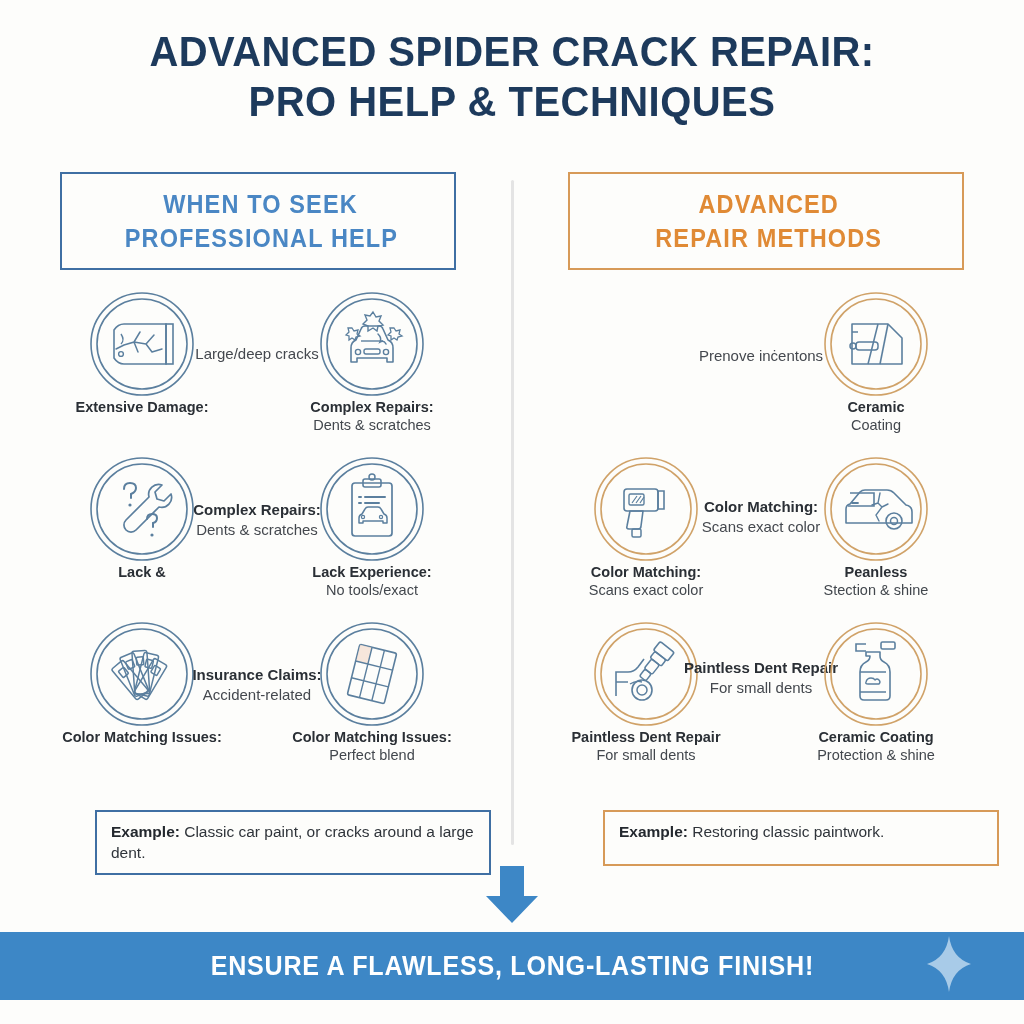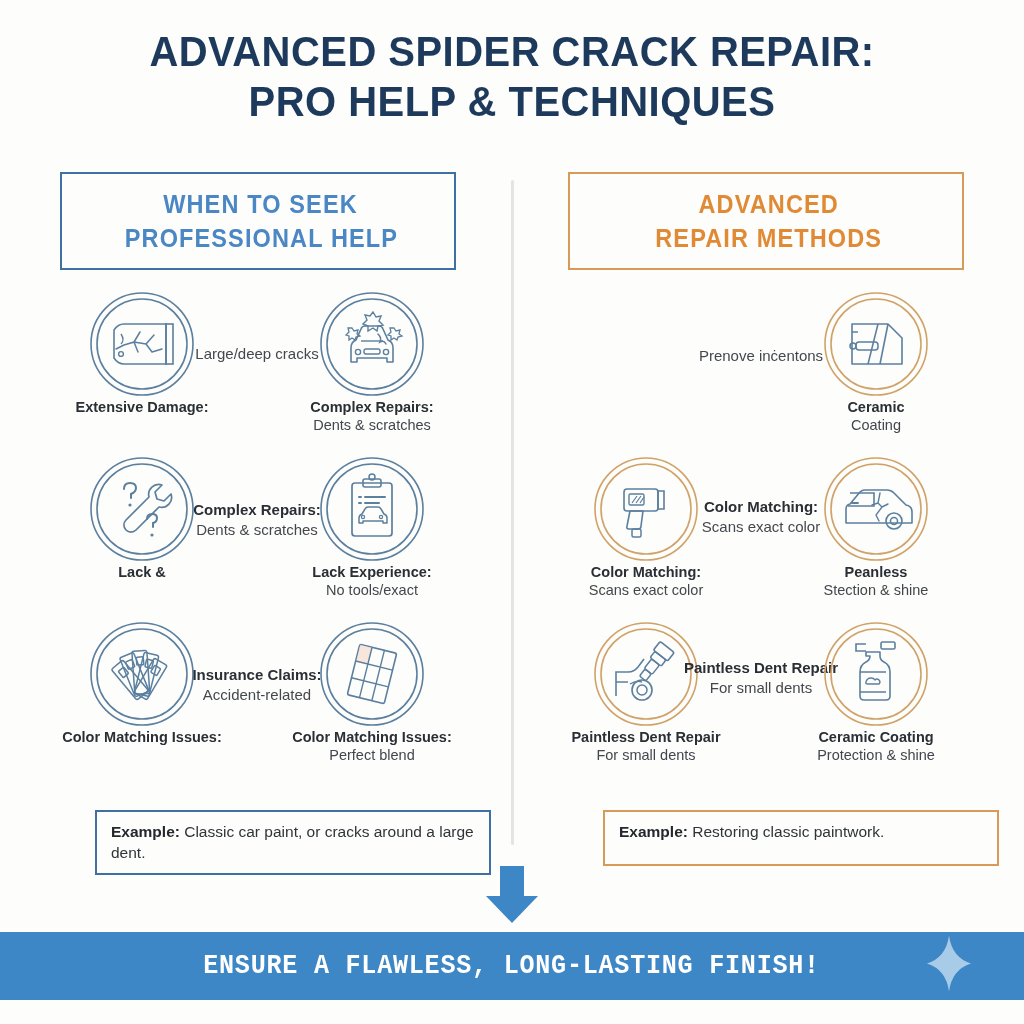--- a/index.html
+++ b/index.html
@@ -191,21 +191,20 @@
   .footer {
     position: absolute;
     left: 0;
     top: 932px;
     width: 1024px;
     height: 68px;
     background: #3d87c6;
     display: flex;
     align-items: center;
     justify-content: center;
-    font-family: Liberation Mono, monospace;
   }
   .footer-text {
     color: #ffffff;
     font-size: 27px;
     font-weight: bold;
     letter-spacing: 0.8px;
     text-transform: uppercase;
     transform: scaleX(0.93);
     white-space: nowrap;
   }

